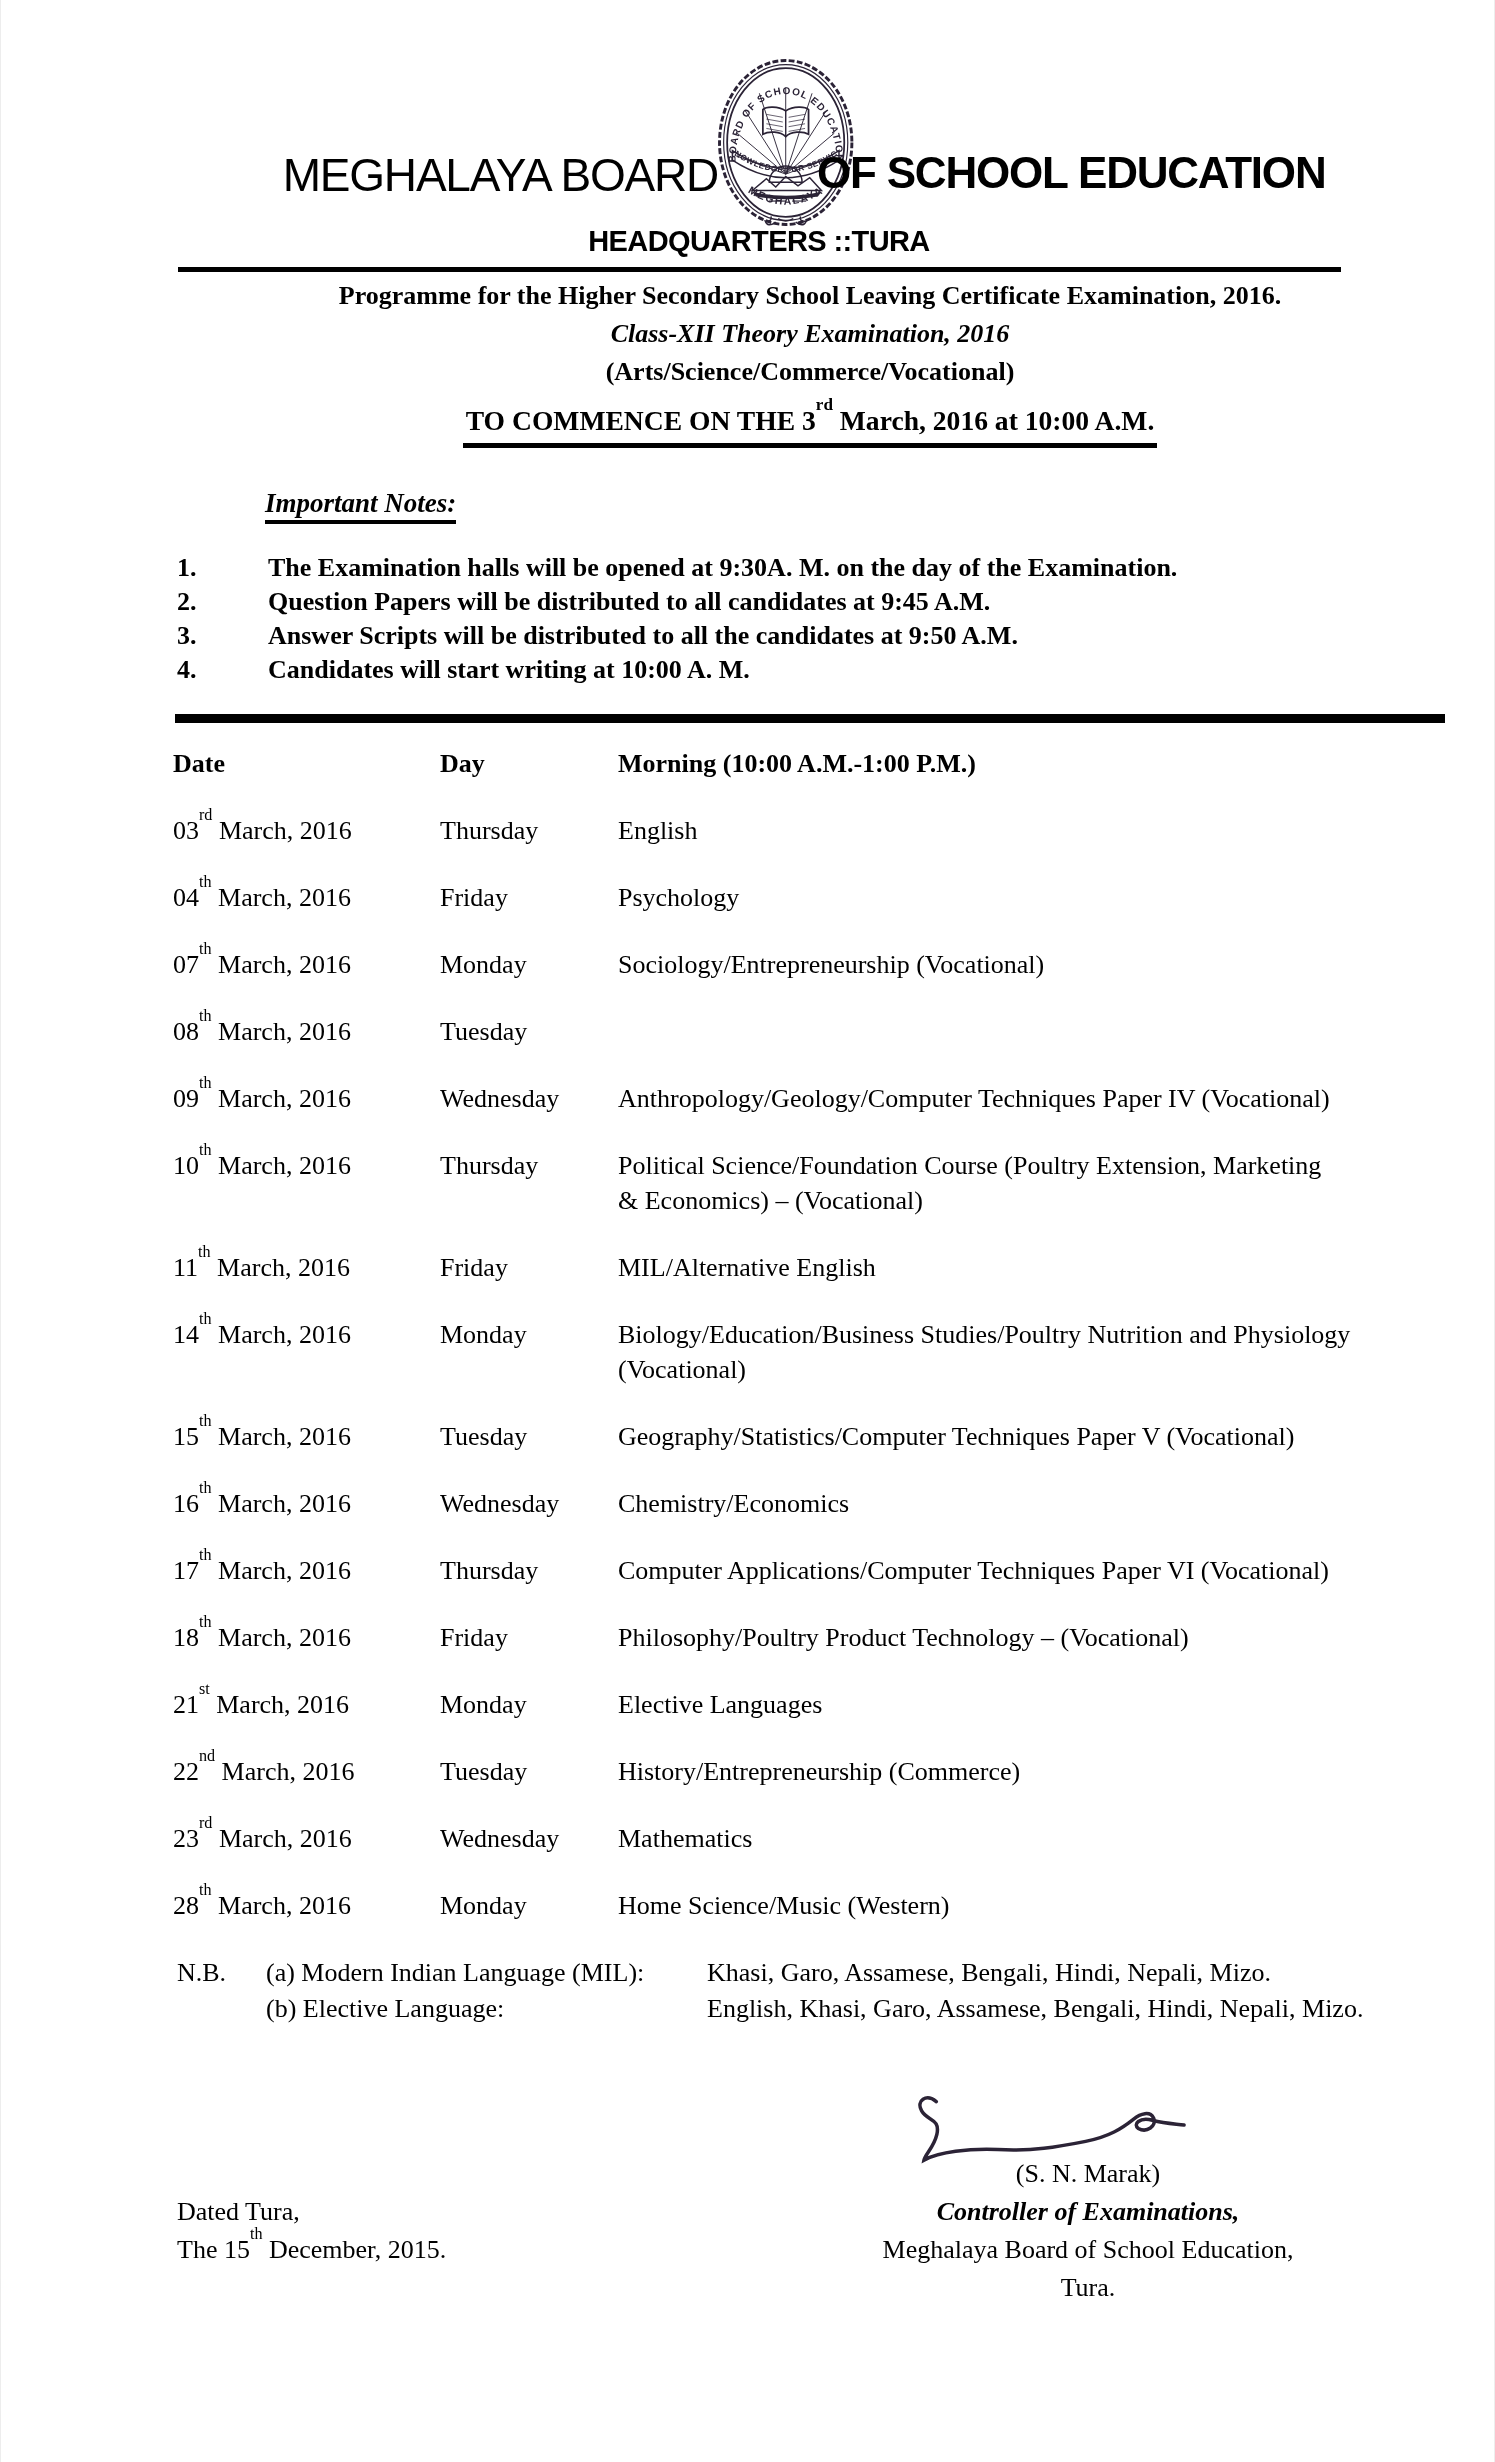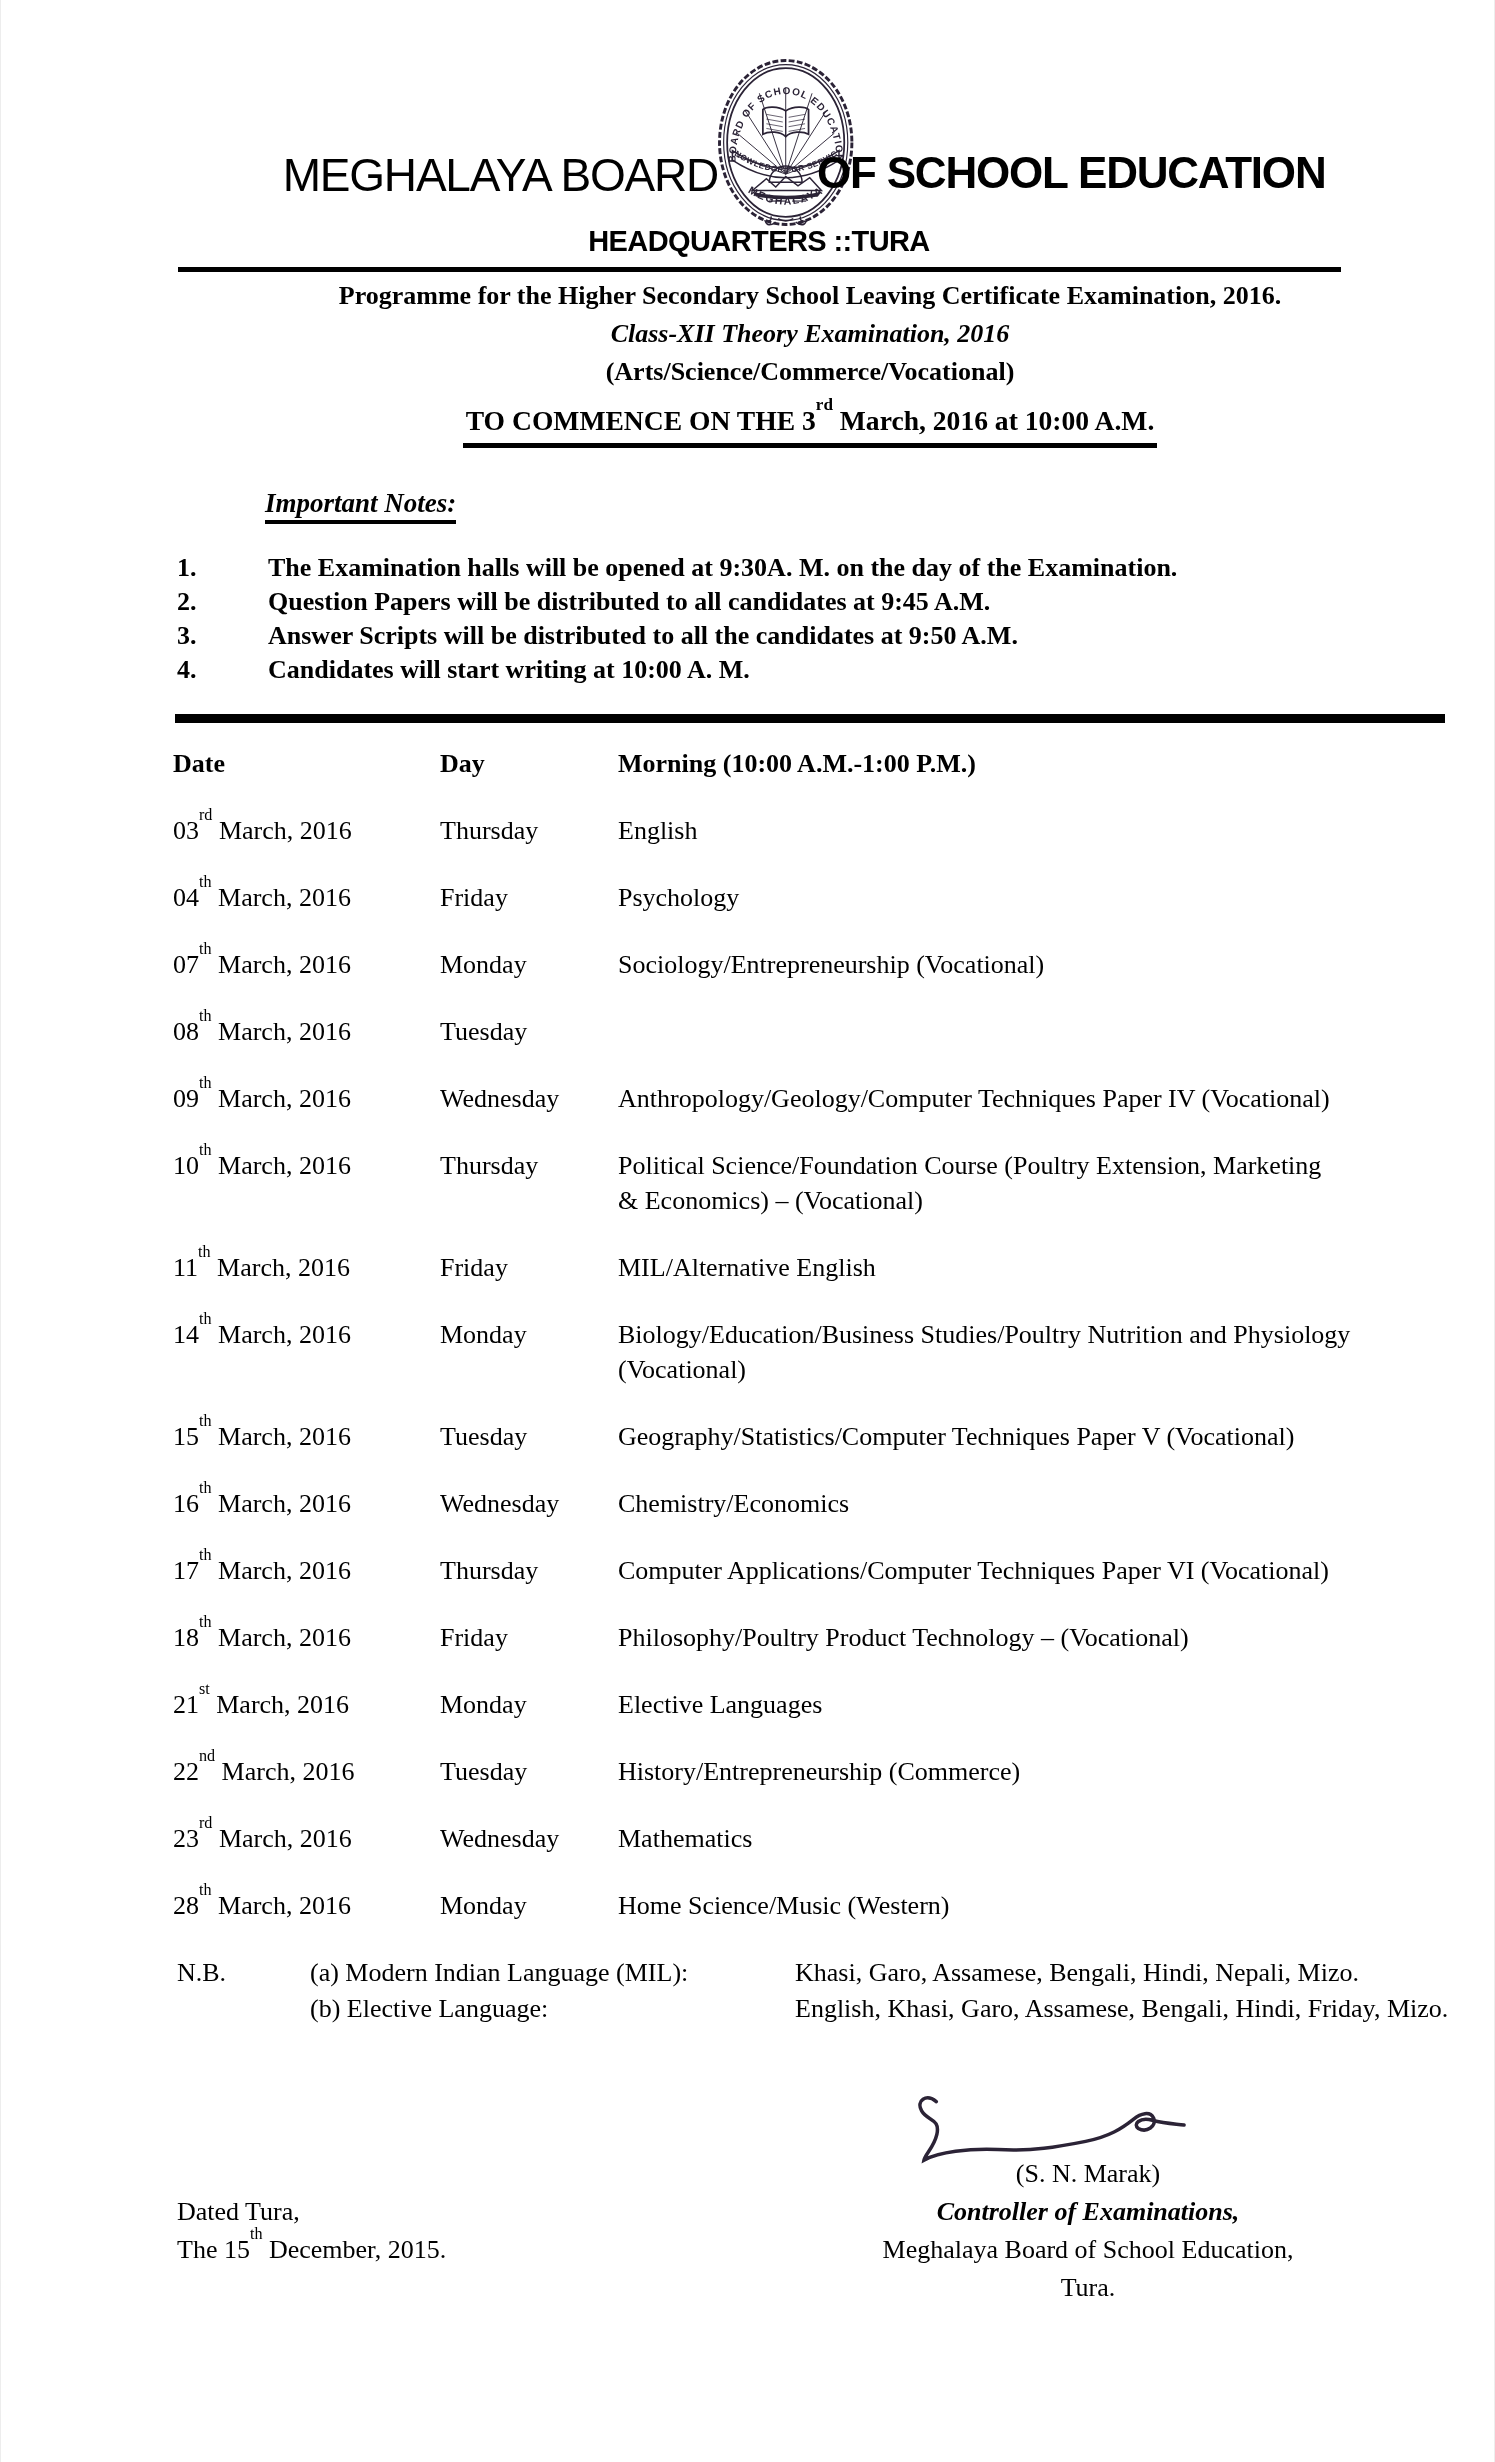--- a/index.html
+++ b/index.html
@@ -40,21 +40,21 @@
   .rule{position:absolute;top:714px;left:174px;width:1270px;height:8.8px;background:#000;}
 
   
   .sched{position:absolute;top:746px;left:172px;width:1278px;}
   .t-row{display:grid;grid-template-columns:267px 178px 833px;line-height:35px;margin-bottom:32px;align-items:start;}
   .t-head{font-weight:bold;}
   .c-subj{white-space:normal;}
 
   
   .nb{position:absolute;top:1955px;left:176px;width:1290px;line-height:36px;}
-  .nb-row{display:grid;grid-template-columns:89px 441px 1fr;gap:44px;}
+  .nb-row{display:grid;grid-template-columns:89px 441px 1fr;}
 
   
   .sig{position:absolute;left:903px;top:2091px;width:293px;height:82px;}
   .sign-block{position:absolute;left:794px;top:2155px;width:586px;text-align:center;line-height:38px;}
   .dated-block{position:absolute;left:176px;top:2193px;line-height:38px;}
 
   
   .seal-stroke{stroke:#2b2336;fill:none;}
   .seal-text{fill:#2b2336;font-family:"Liberation Sans",sans-serif;font-weight:bold;}
 </style>
@@ -292,21 +292,21 @@
 
   <div class="nb">
       <div class="nb-row">
         <div>N.B.</div>
         <div>(a) Modern Indian Language (MIL):</div>
         <div>Khasi, Garo, Assamese, Bengali, Hindi, Nepali, Mizo.</div>
       </div>
       <div class="nb-row">
         <div></div>
         <div>(b) Elective Language:</div>
-        <div>English, Khasi, Garo, Assamese, Bengali, Hindi, Friday, Mizo.</div>
+        <div>English, Khasi, Garo, Assamese, Bengali, Hindi, Nepali, Mizo.</div>
       </div>
     </div>
 
   <svg class="sig" viewBox="0 0 500 140" aria-hidden="true">
     <path d="M55 18 C38 4 20 16 30 34 C40 52 62 46 56 74 C51 96 36 108 34 118 C60 104 110 98 160 100 C220 103 260 96 310 86 C350 78 372 64 392 48 C404 38 420 34 426 46 C432 60 414 72 400 64 C390 57 402 44 424 50 C446 56 462 56 478 58" class="seal-stroke" stroke="#111" stroke-width="6" stroke-linecap="round" fill="none"></path>
   </svg>
 
   <div class="sign-block">
     <div>(S. N. Marak)</div>
     <div class="bi">Controller of Examinations,</div>

